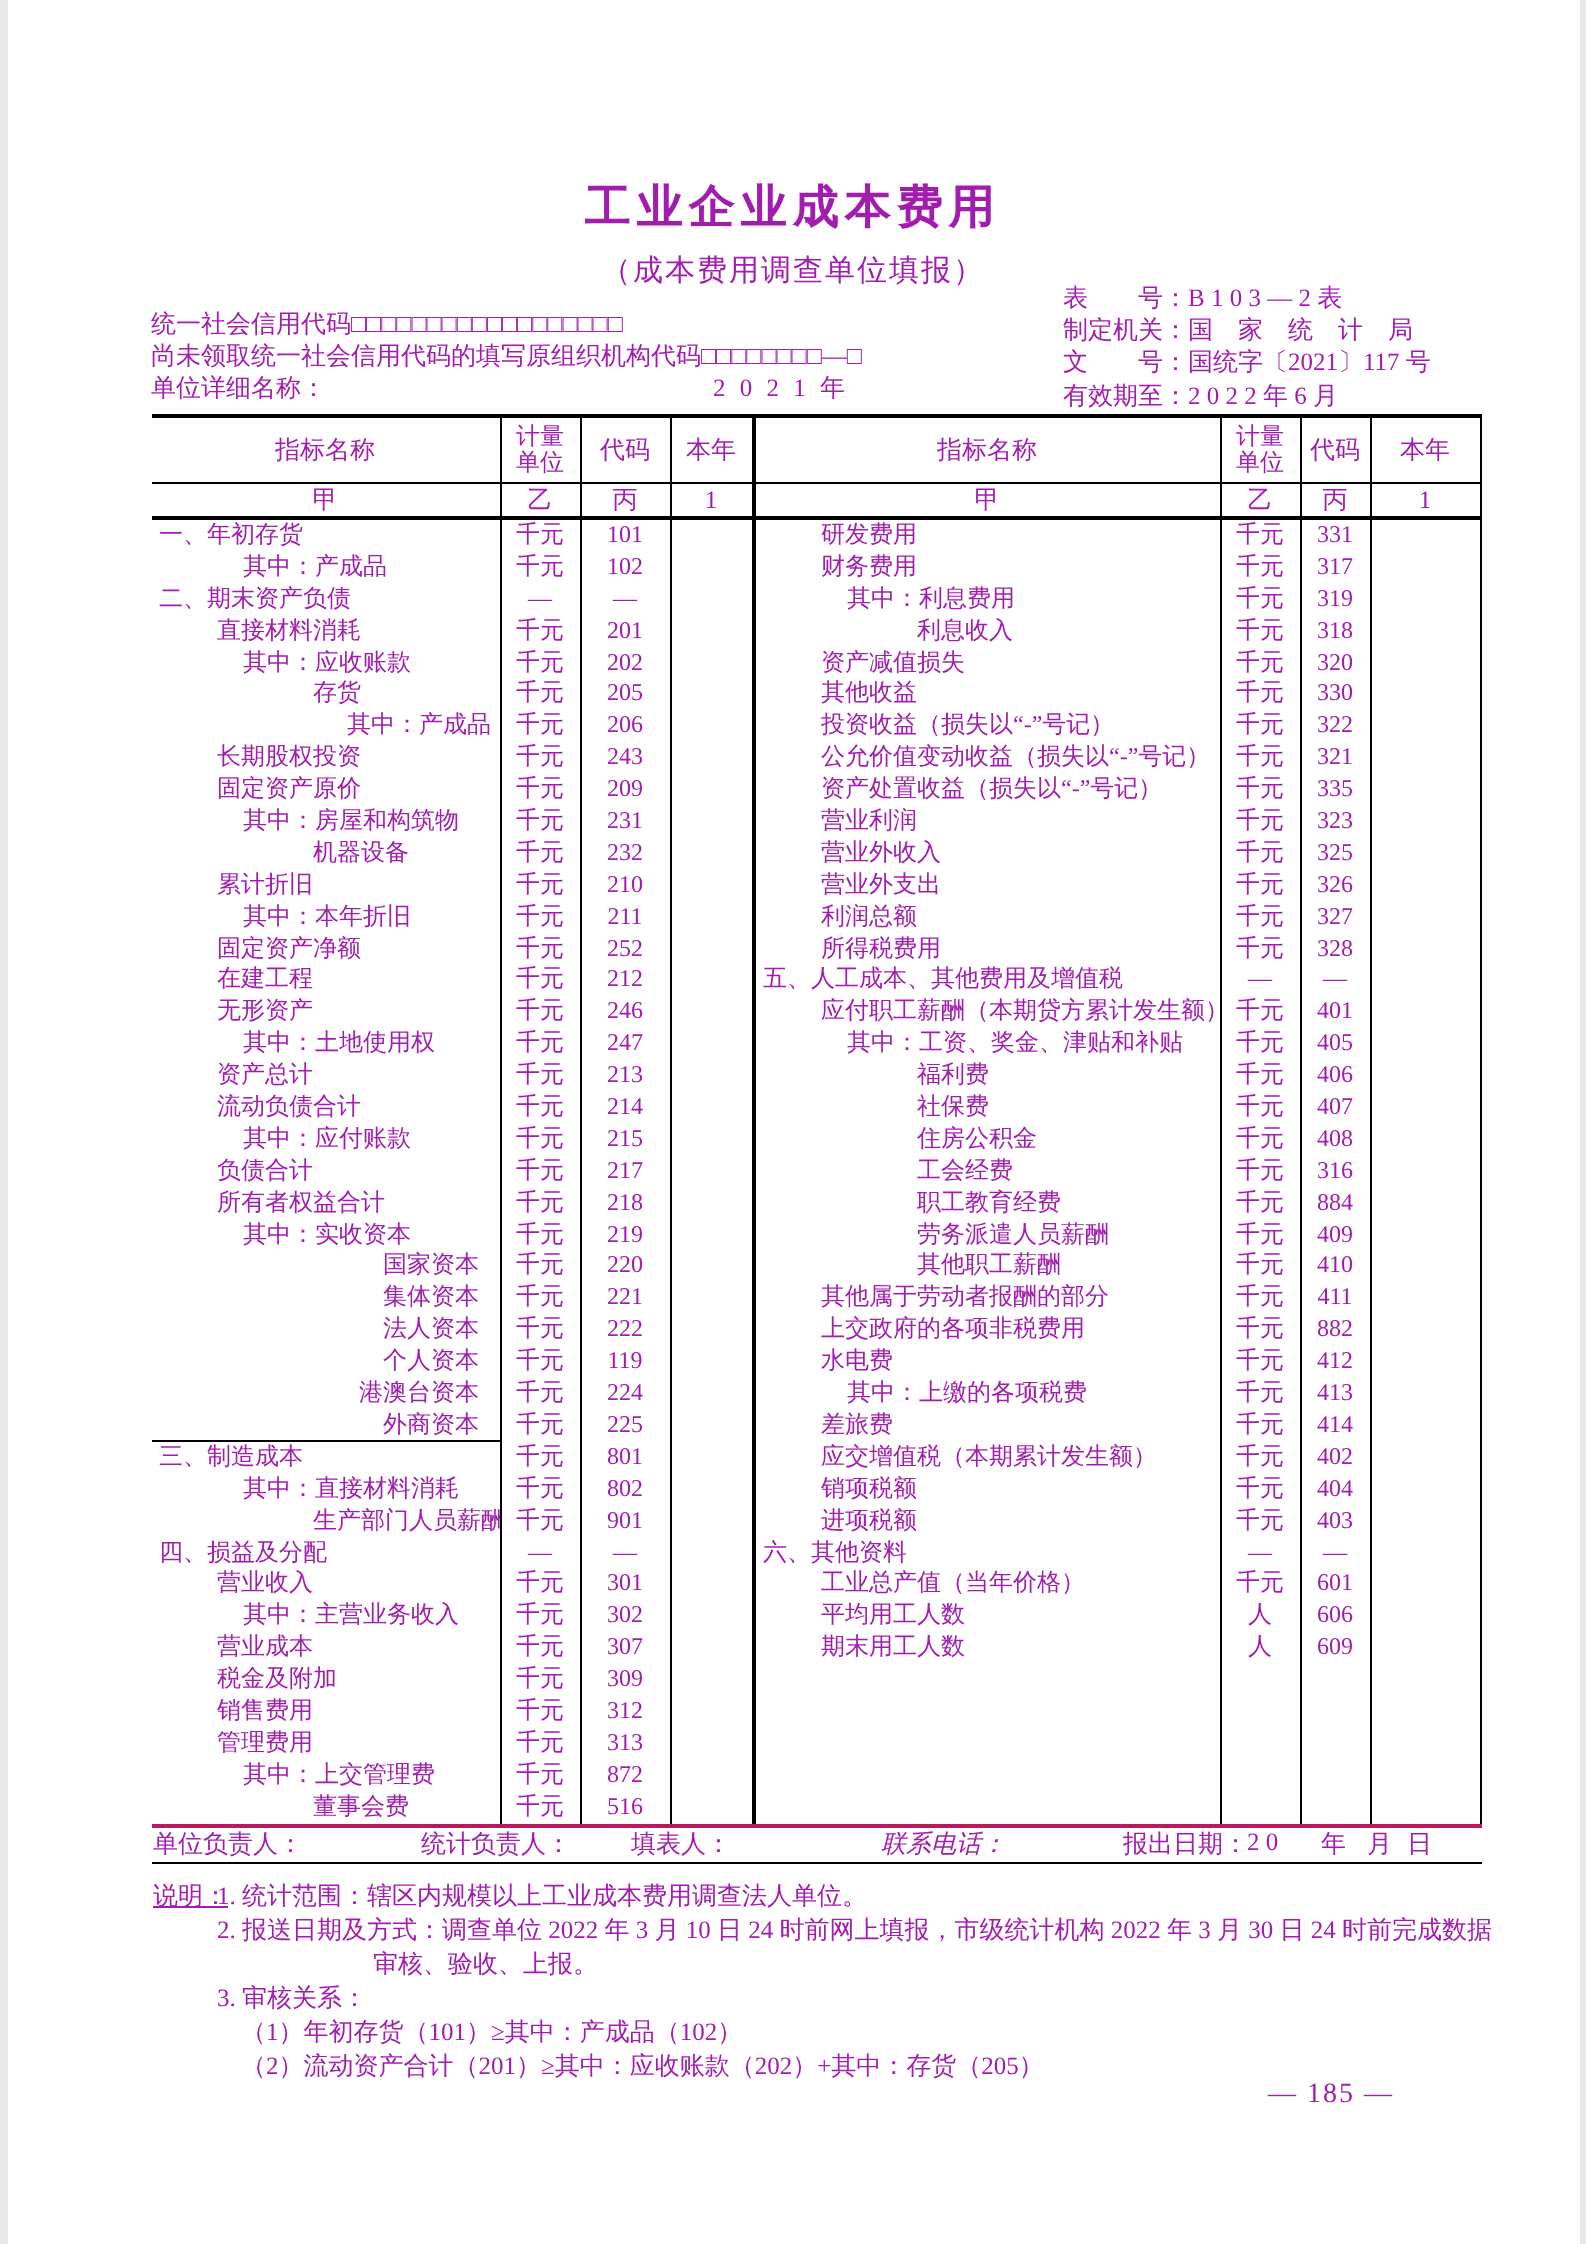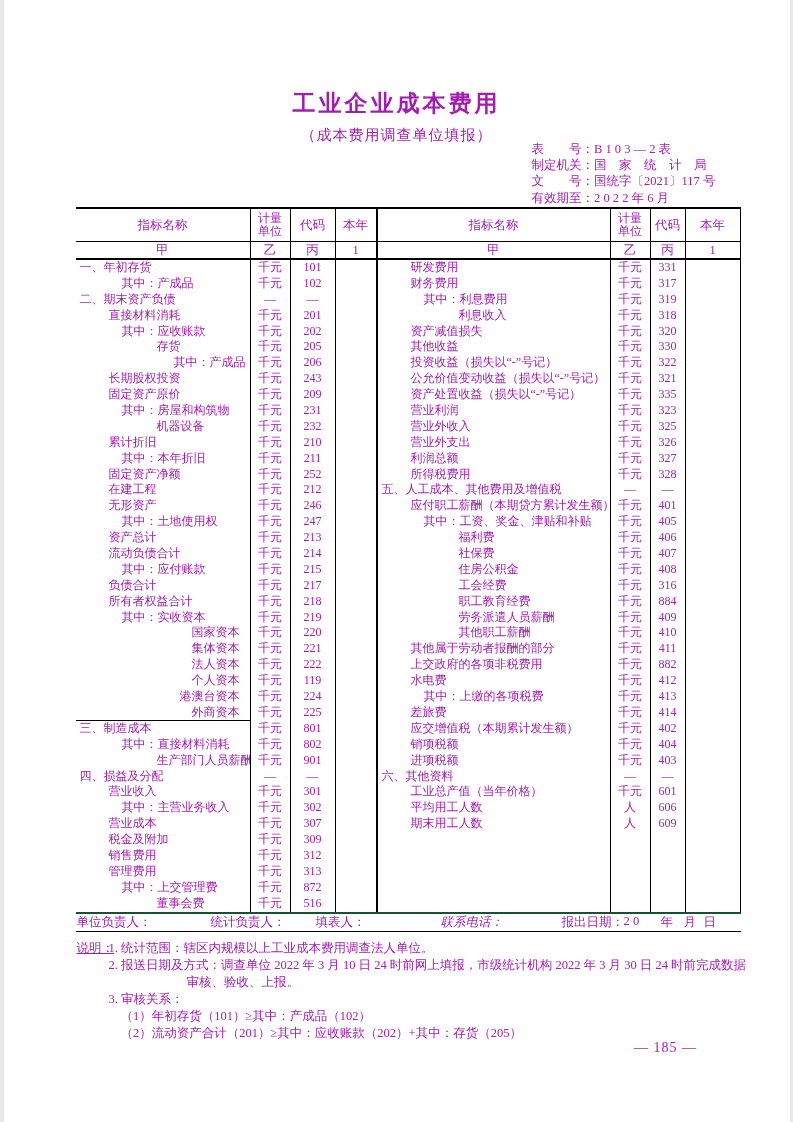--- a/index.html
+++ b/index.html
@@ -24,21 +24,21 @@
   }
   .meta-left {
     position:absolute; left:72px; top:154px; width:460px;
     font-size:12.5px; line-height:16.2px; white-space:nowrap;
   }
   .meta-left .year-line { position:relative; }
   .meta-left .year { position:absolute; left:281px; top:0; letter-spacing:2px; }
   
   .ftable {
     position:absolute; left:72px; top:207px; width:665px;
-    border-top:2px solid #000; border-bottom:2px solid #14532d;
+    border-top:2px solid #000; border-bottom:2px solid #be185d;
     display:flex; font-size:12px;
   }
   .half-left  { flex:0 0 302px; border-right:2px solid #000; }
   .half-right { flex:1 1 auto;  border-right:1px solid #000; }
   .hrow1, .hrow2, .trow { display:grid; }
   .half-left  .hrow1, .half-left  .hrow2, .half-left  .trow { grid-template-columns:175px 40px 45px 1fr; }
   .half-right .hrow1, .half-right .hrow2, .half-right .trow { grid-template-columns:233px 40px 35px 1fr; }
   .hrow1 { height:33px; border-bottom:1px solid #000; }
   .hrow2 { height:18px; border-bottom:2px solid #000; }
   .trow  { height:15.9px; }
@@ -82,20 +82,28 @@
   <div class="title">工业企业成本费用</div>
   <div class="subtitle">（成本费用调查单位填报）</div>
 
   <div class="meta-right">
     <div>表　　号：B 1 0 3 — 2 表</div>
     <div>制定机关：国　家　统　计　局</div>
     <div>文　　号：国统字〔2021〕117 号</div>
     <div>有效期至：2 0 2 2 年 6 月</div>
   </div>
 
+  <div class="meta-left">
+    <div>统一社会信用代码□□□□□□□□□□□□□□□□□□</div>
+    <div>尚未领取统一社会信用代码的填写原组织机构代码□□□□□□□□—□</div>
+    <div class="year-line">
+      <span>单位详细名称：</span>
+      <span class="year">2 0 2 1 年</span>
+    </div>
+  </div>
 
   <div class="ftable">
     <div class="half-left" id="half-left">
       <div class="hrow1">
         <div class="c hc">指标名称</div>
         <div class="c hc unit-h">计量单位</div>
         <div class="c hc">代码</div>
         <div class="c hc">本年</div>
       </div>
       <div class="hrow2">

